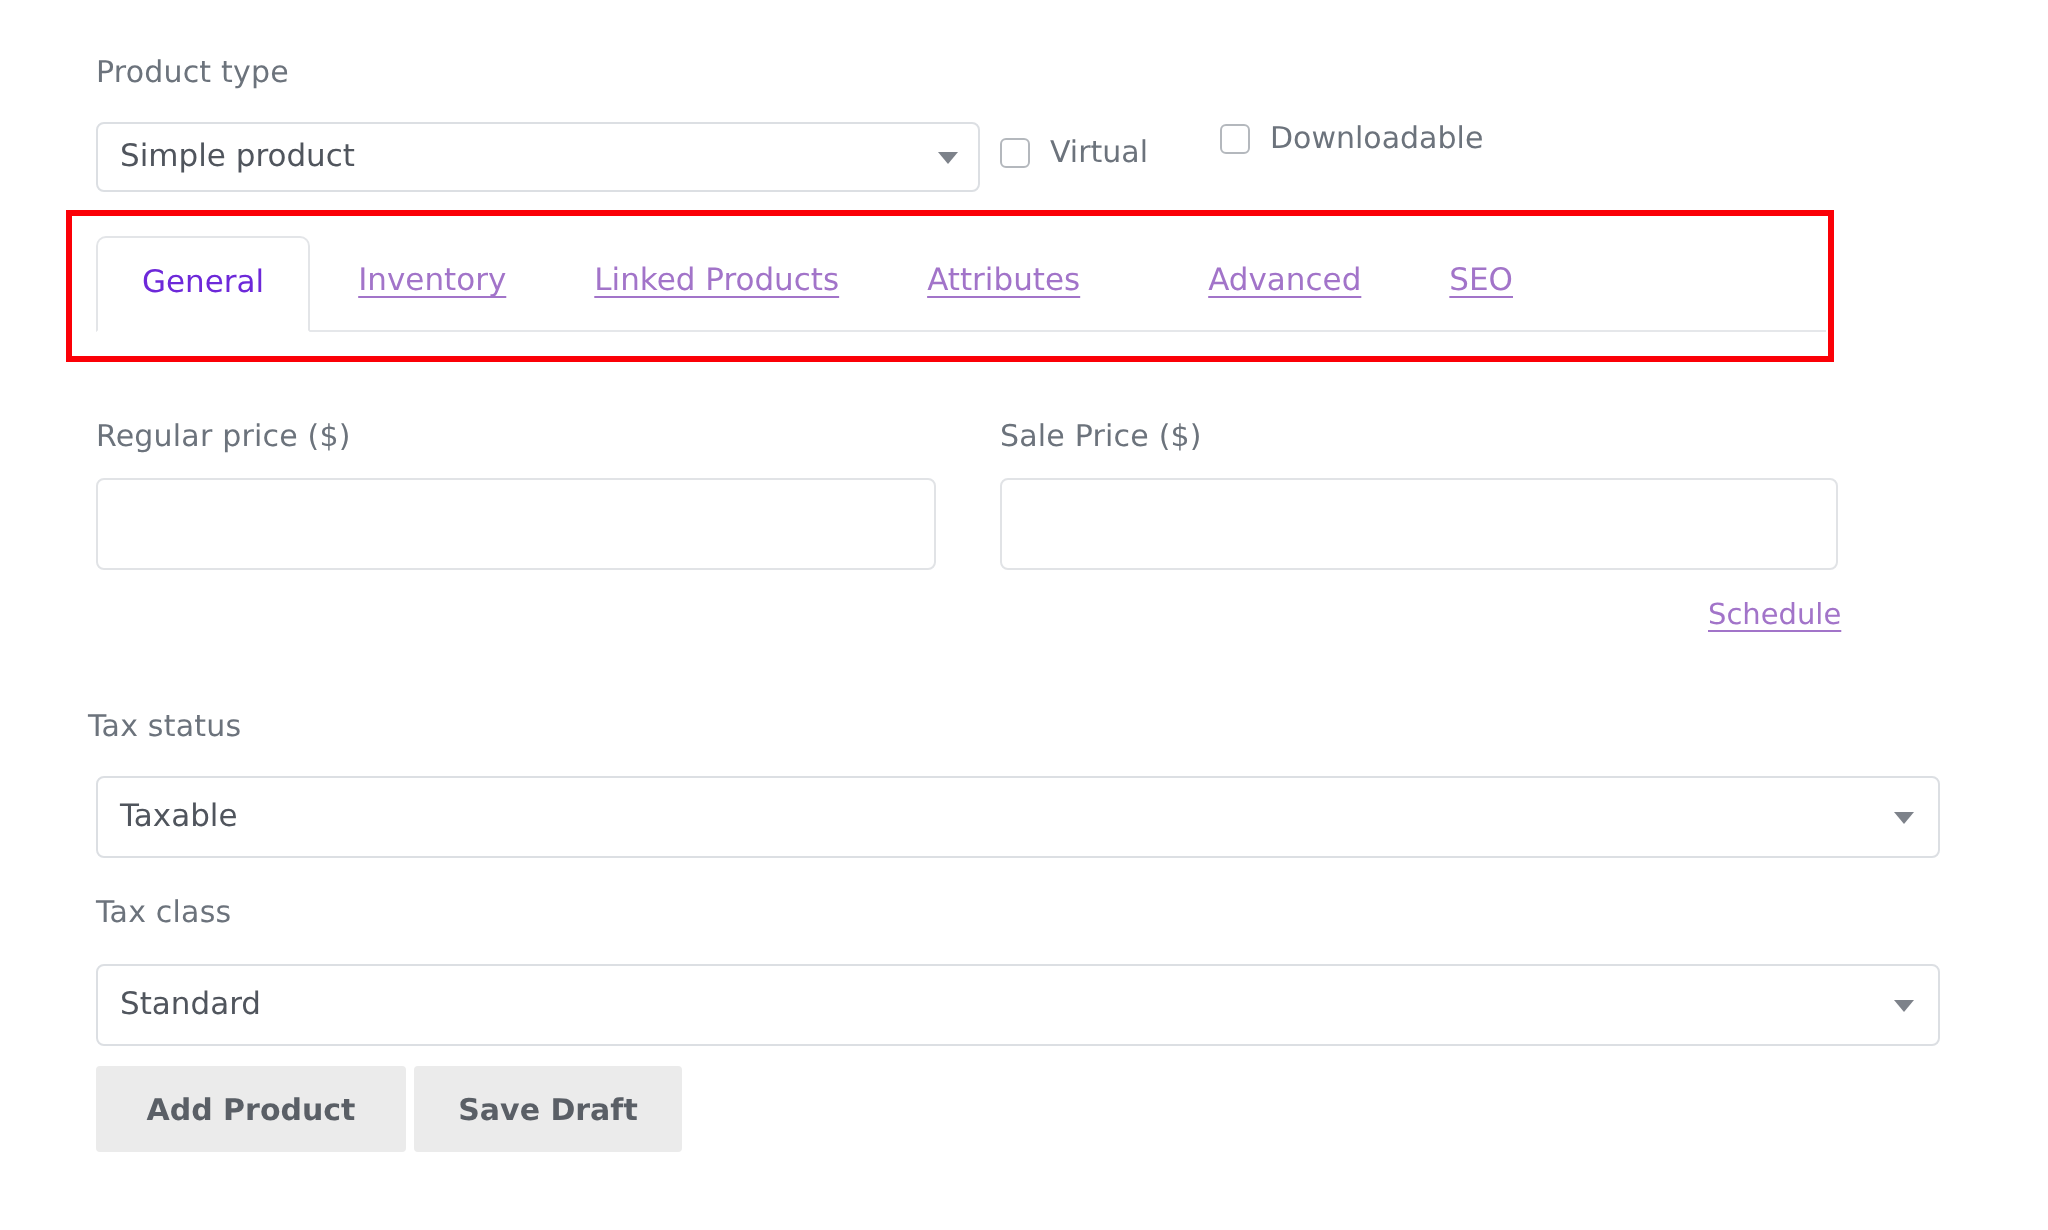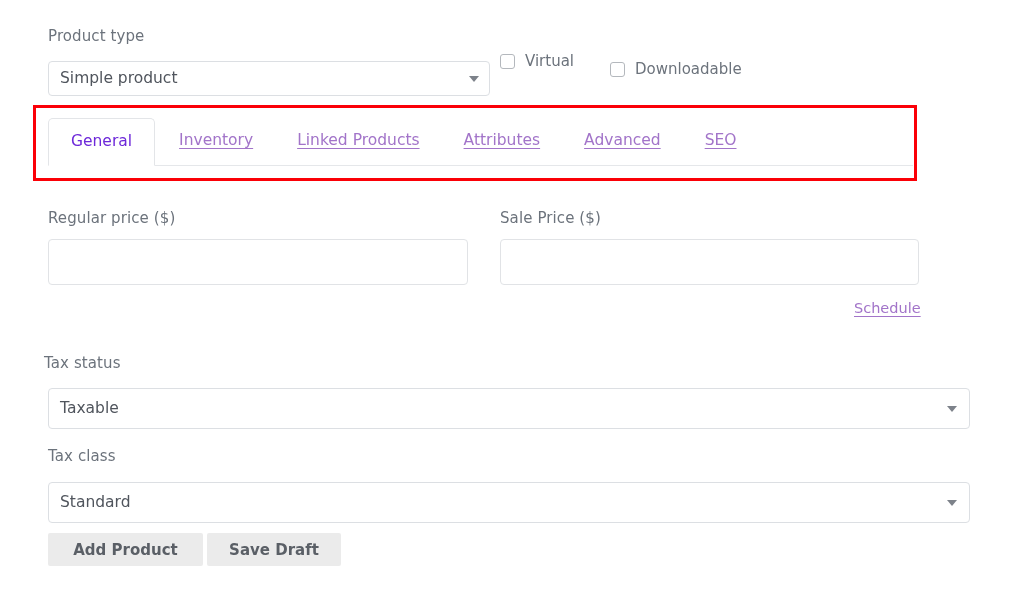--- a/index.html
+++ b/index.html
@@ -60,21 +60,21 @@
     border-top: 6px solid #7d828a;
     flex: none;
   }
 
   .checkbox-group {
     position: absolute;
     display: flex;
     align-items: center;
     gap: 10px;
   }
-  #virtual-group { left: 500px; top: 54px; }
+  #virtual-group { left: 500px; top: 69px; }
   #downloadable-group { left: 610px; top: 62px; }
 
   .cbox {
     width: 15px;
     height: 15px;
     border: 1.5px solid #b4b8bd;
     border-radius: 3px;
     background: #fff;
     display: inline-block;
     cursor: pointer;
@@ -134,21 +134,21 @@
     display: flex;
     align-items: center;
     color: #a274c9;
     text-decoration: underline;
     text-underline-offset: 3px;
   }
   #tab-inventory      { margin-left: 24px; }
   #tab-shipping       { margin-left: 44px; }
   #tab-linked-products{ margin-left: 44px; }
   #tab-attributes     { margin-left: 44px; text-decoration: underline; }
-  #tab-advanced       { margin-left: 44px; }
+  #tab-advanced       { margin-left: 64px; }
   #tab-seo            { margin-left: 44px; }
 
   
   #regular-price-label { position: absolute; left: 48px; top: 211px; }
   #sale-price-label    { position: absolute; left: 500px; top: 211px; }
 
   .text-input {
     position: absolute;
     height: 46px;
     border: 1px solid #e1e3e6;
@@ -198,21 +198,21 @@
     flex: 1;
     font-size: 15.5px;
     color: #50555d;
     line-height: 1;
   }
 
   
   .form-button {
     position: absolute;
     top: 533px;
-    height: 33px;
+    height: 43px;
     background: #ebebeb;
     border: none;
     border-radius: 2px;
     font-family: "DejaVu Sans", "Liberation Sans", sans-serif;
     font-size: 15px;
     font-weight: bold;
     color: #5a5f66;
     cursor: pointer;
     display: flex;
     align-items: center;

